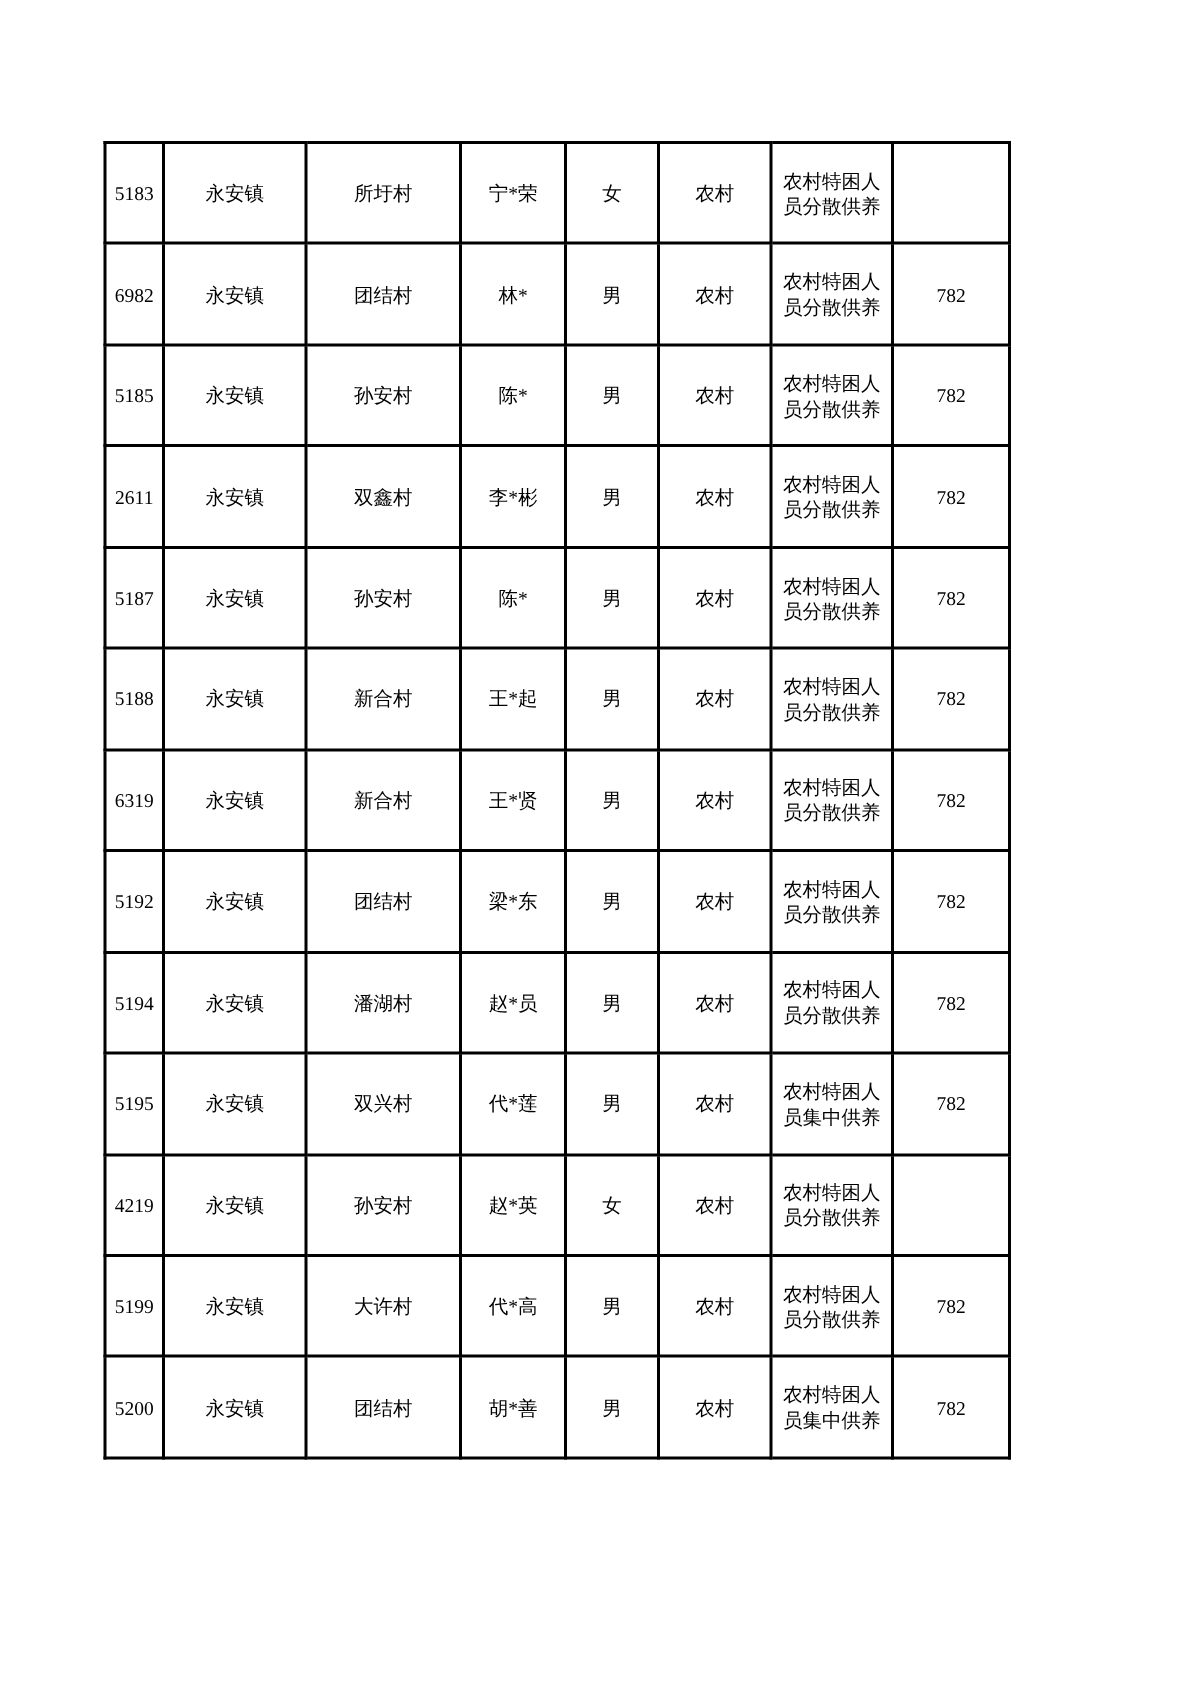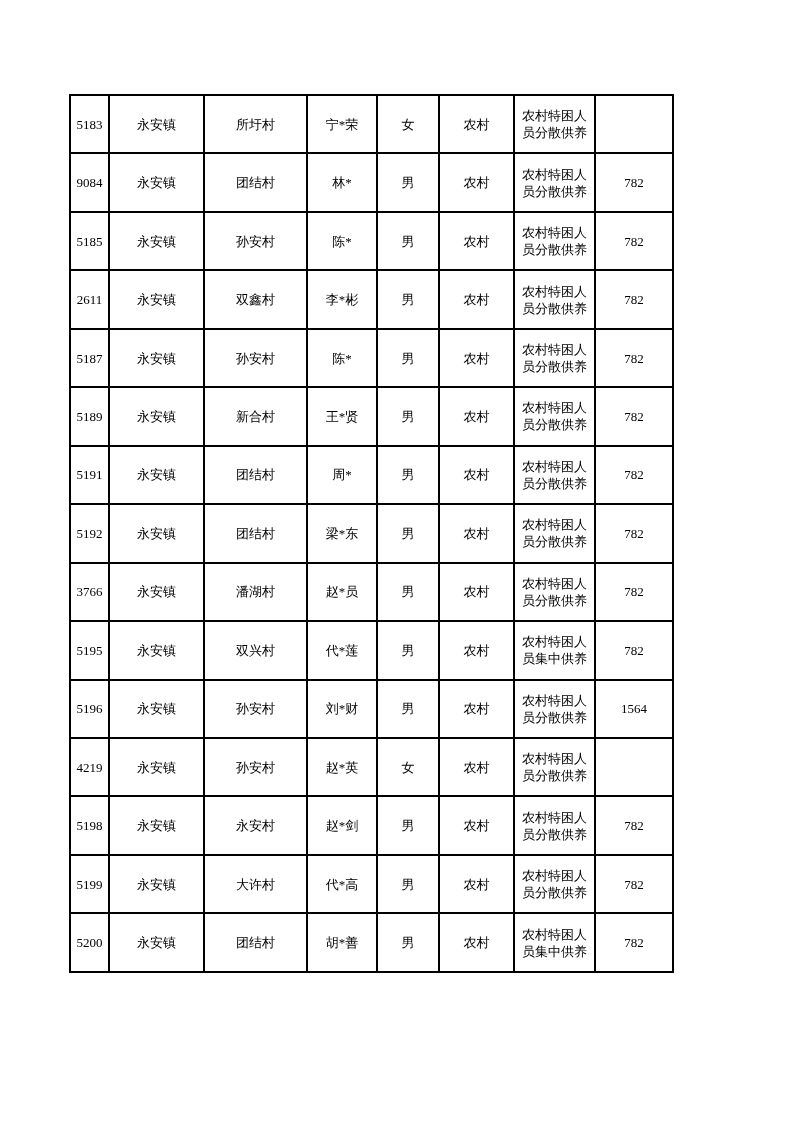--- a/index.html
+++ b/index.html
@@ -63,21 +63,21 @@
     <td class="c-id">5183</td>
     <td class="c-town">永安镇</td>
     <td class="c-village">所圩村</td>
     <td class="c-name">宁*荣</td>
     <td class="c-gender">女</td>
     <td class="c-area">农村</td>
     <td class="c-category"><span class="cat-text">农村特困人员分散供养</span></td>
     <td class="c-amount"></td>
   </tr>
         <tr>
-    <td class="c-id">9084</td>
+    <td class="c-id">6982</td>
     <td class="c-town">永安镇</td>
     <td class="c-village">团结村</td>
     <td class="c-name">林*</td>
     <td class="c-gender">男</td>
     <td class="c-area">农村</td>
     <td class="c-category"><span class="cat-text">农村特困人员分散供养</span></td>
     <td class="c-amount">782</td>
   </tr>
         <tr>
     <td class="c-id">5185</td>
@@ -103,98 +103,78 @@
     <td class="c-id">5187</td>
     <td class="c-town">永安镇</td>
     <td class="c-village">孙安村</td>
     <td class="c-name">陈*</td>
     <td class="c-gender">男</td>
     <td class="c-area">农村</td>
     <td class="c-category"><span class="cat-text">农村特困人员分散供养</span></td>
     <td class="c-amount">782</td>
   </tr>
         <tr>
-    <td class="c-id">5189</td>
+    <td class="c-id">5188</td>
     <td class="c-town">永安镇</td>
     <td class="c-village">新合村</td>
-    <td class="c-name">王*贤</td>
+    <td class="c-name">王*起</td>
     <td class="c-gender">男</td>
     <td class="c-area">农村</td>
     <td class="c-category"><span class="cat-text">农村特困人员分散供养</span></td>
     <td class="c-amount">782</td>
   </tr>
         <tr>
-    <td class="c-id">5191</td>
+    <td class="c-id">6319</td>
     <td class="c-town">永安镇</td>
-    <td class="c-village">团结村</td>
-    <td class="c-name">周*</td>
+    <td class="c-village">新合村</td>
+    <td class="c-name">王*贤</td>
     <td class="c-gender">男</td>
     <td class="c-area">农村</td>
     <td class="c-category"><span class="cat-text">农村特困人员分散供养</span></td>
     <td class="c-amount">782</td>
   </tr>
         <tr>
     <td class="c-id">5192</td>
     <td class="c-town">永安镇</td>
     <td class="c-village">团结村</td>
     <td class="c-name">梁*东</td>
     <td class="c-gender">男</td>
     <td class="c-area">农村</td>
     <td class="c-category"><span class="cat-text">农村特困人员分散供养</span></td>
     <td class="c-amount">782</td>
   </tr>
         <tr>
-    <td class="c-id">3766</td>
+    <td class="c-id">5194</td>
     <td class="c-town">永安镇</td>
     <td class="c-village">潘湖村</td>
     <td class="c-name">赵*员</td>
     <td class="c-gender">男</td>
     <td class="c-area">农村</td>
     <td class="c-category"><span class="cat-text">农村特困人员分散供养</span></td>
     <td class="c-amount">782</td>
   </tr>
         <tr>
     <td class="c-id">5195</td>
     <td class="c-town">永安镇</td>
     <td class="c-village">双兴村</td>
     <td class="c-name">代*莲</td>
     <td class="c-gender">男</td>
     <td class="c-area">农村</td>
     <td class="c-category"><span class="cat-text">农村特困人员集中供养</span></td>
     <td class="c-amount">782</td>
   </tr>
         <tr>
-    <td class="c-id">5196</td>
-    <td class="c-town">永安镇</td>
-    <td class="c-village">孙安村</td>
-    <td class="c-name">刘*财</td>
-    <td class="c-gender">男</td>
-    <td class="c-area">农村</td>
-    <td class="c-category"><span class="cat-text">农村特困人员分散供养</span></td>
-    <td class="c-amount">1564</td>
-  </tr>
-        <tr>
     <td class="c-id">4219</td>
     <td class="c-town">永安镇</td>
     <td class="c-village">孙安村</td>
     <td class="c-name">赵*英</td>
     <td class="c-gender">女</td>
     <td class="c-area">农村</td>
     <td class="c-category"><span class="cat-text">农村特困人员分散供养</span></td>
     <td class="c-amount"></td>
-  </tr>
-        <tr>
-    <td class="c-id">5198</td>
-    <td class="c-town">永安镇</td>
-    <td class="c-village">永安村</td>
-    <td class="c-name">赵*剑</td>
-    <td class="c-gender">男</td>
-    <td class="c-area">农村</td>
-    <td class="c-category"><span class="cat-text">农村特困人员分散供养</span></td>
-    <td class="c-amount">782</td>
   </tr>
         <tr>
     <td class="c-id">5199</td>
     <td class="c-town">永安镇</td>
     <td class="c-village">大许村</td>
     <td class="c-name">代*高</td>
     <td class="c-gender">男</td>
     <td class="c-area">农村</td>
     <td class="c-category"><span class="cat-text">农村特困人员分散供养</span></td>
     <td class="c-amount">782</td>

